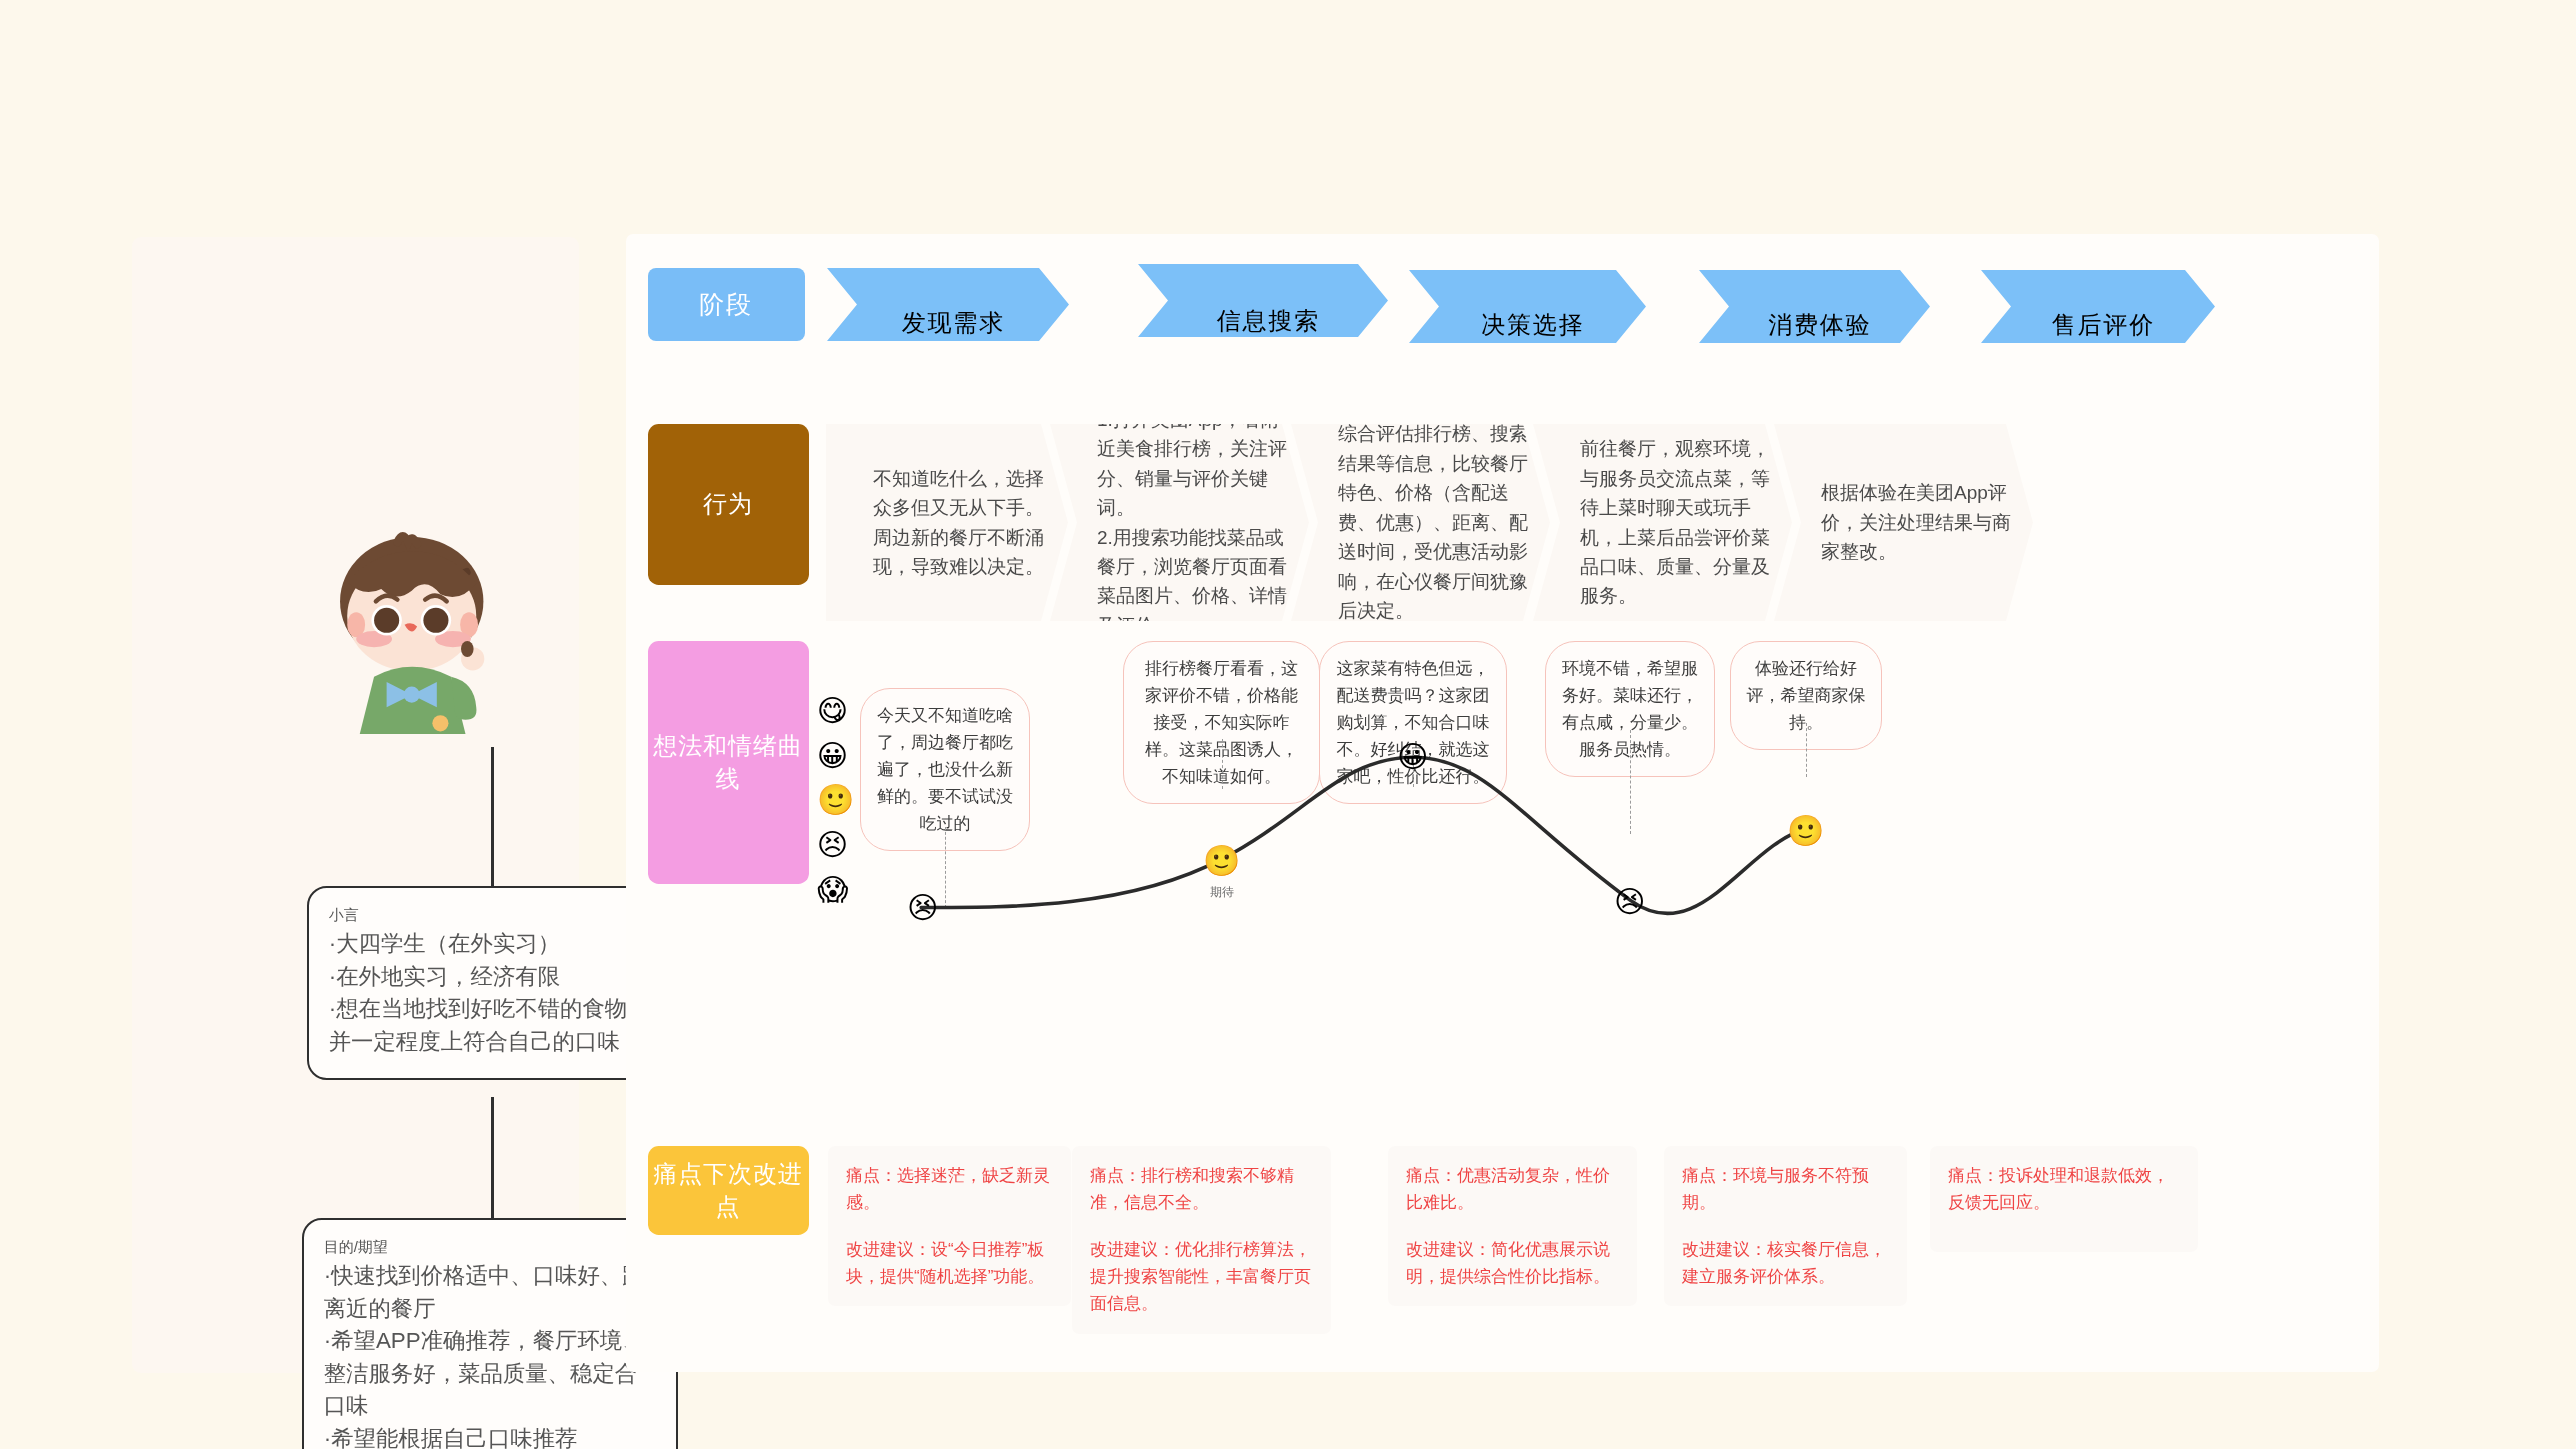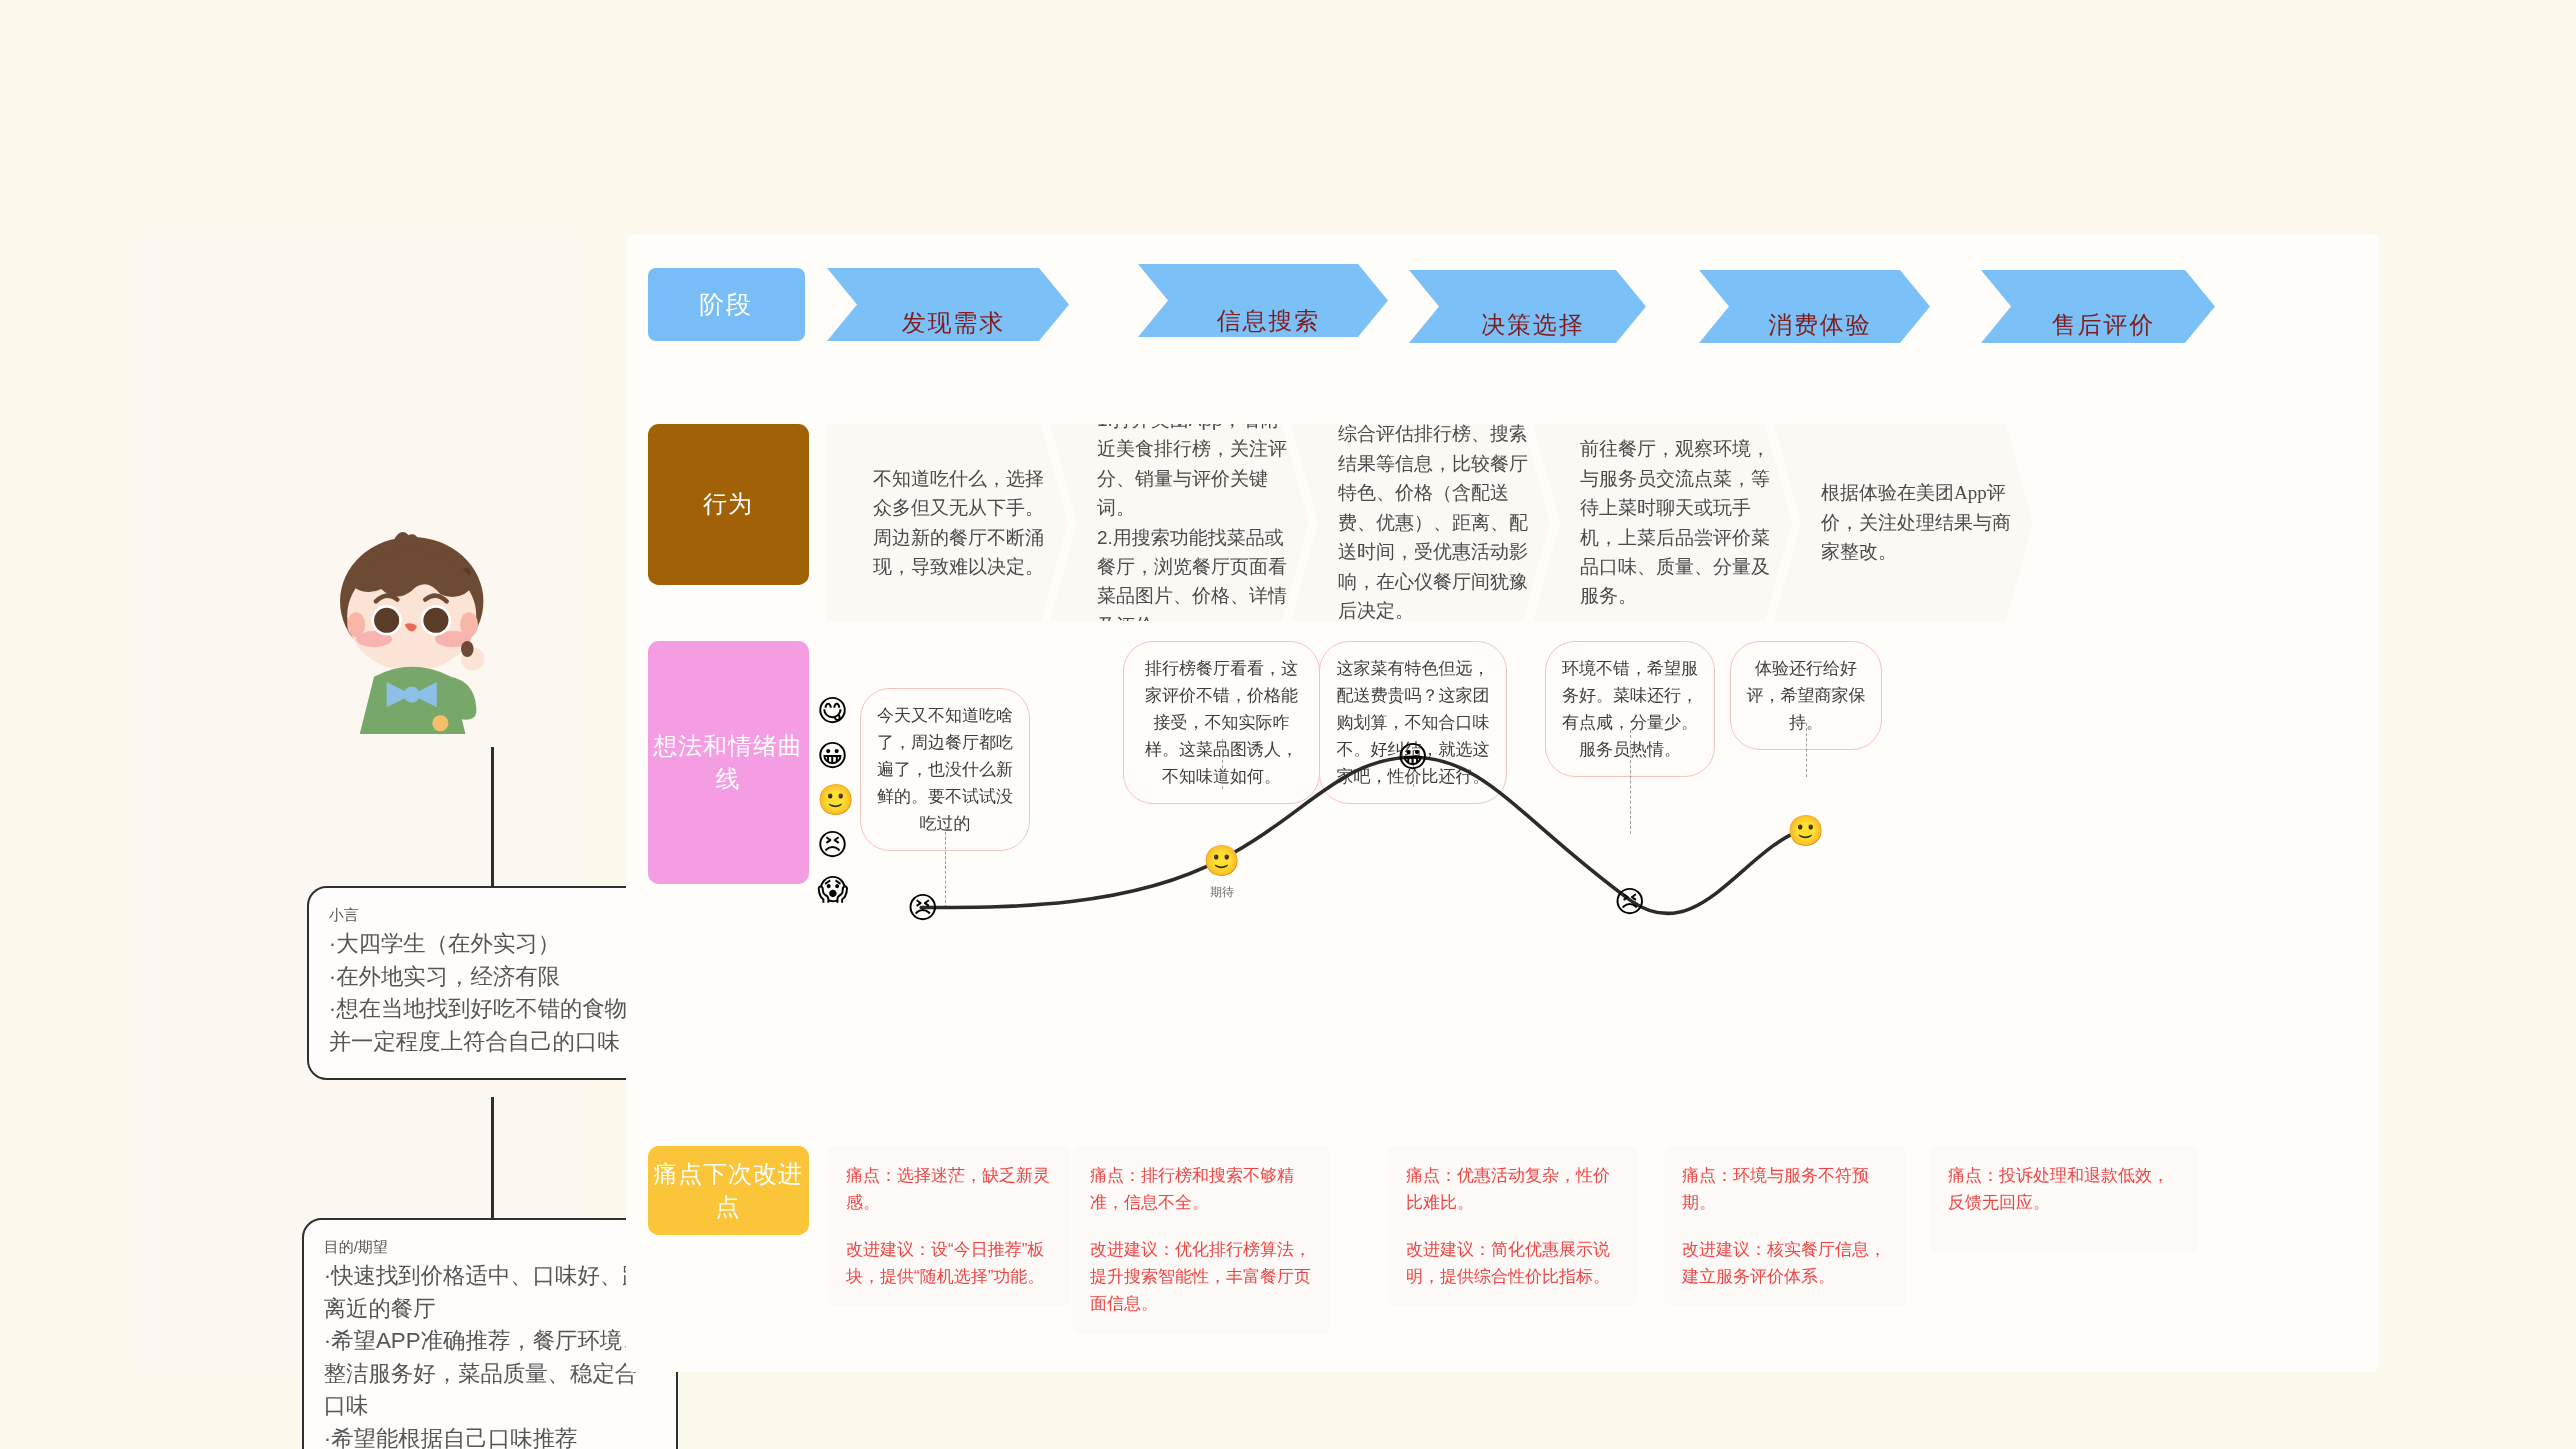--- a/index.html
+++ b/index.html
@@ -55,21 +55,21 @@
     background: #79bdf7; border-radius: 8px;
     display: flex; align-items: center; justify-content: center;
   }
   .stage-label-box span { color: #fff; font-size: 25px; letter-spacing: 1.8px; }
   .chev {
     position: absolute; height: 73px;
     background: #7cc0f8;
     display: flex; align-items: center; justify-content: center;
     clip-path: polygon(0 0, calc(100% - 30px) 0, 100% 50%, calc(100% - 30px) 100%, 0 100%, 30px 50%);
   }
-  .chev span { color: #7f1d1d; font-size: 24px; letter-spacing: 1.8px; padding-left: 10.7px; margin-top: 37px; }
+  .chev span { color: #000000; font-size: 24px; letter-spacing: 1.8px; padding-left: 10.7px; margin-top: 37px; }
 
   
   .row-label {
     position: absolute; border-radius: 10.7px;
     display: flex; align-items: center; justify-content: center;
     text-align: center; color: #fff; line-height: 1.35;
     font-size: 24px; letter-spacing: 0.9px;
   }
   #row-label-behavior { left: 21.5px; top: 0px; width: 161px; height: 161px; background: #a16207; }
   #row-label-emotion  { left: 21.5px; top: 0px; width: 161px; height: 243px; background: #f49de2; }
@@ -205,21 +205,21 @@
       <div class="beh-card" style="left:424px; width:259px;">
         <div class="beh-text" style="white-space:pre-line;">1.打开美团App，看附近美食排行榜，关注评分、销量与评价关键词。
 2.用搜索功能找菜品或餐厅，浏览餐厅页面看菜品图片、价格、详情及评价。</div>
       </div>
       <div class="beh-card" style="left:665px; width:259px;">
         <div class="beh-text">综合评估排行榜、搜索结果等信息，比较餐厅特色、价格（含配送费、优惠）、距离、配送时间，受优惠活动影响，在心仪餐厅间犹豫后决定。</div>
       </div>
       <div class="beh-card" style="left:907px; width:259px;">
         <div class="beh-text">前往餐厅，观察环境，与服务员交流点菜，等待上菜时聊天或玩手机，上菜后品尝评价菜品口味、质量、分量及服务。</div>
       </div>
-      <div class="beh-card" style="left:1148px; width:259px;font-family:Liberation Serif, serif;">
+      <div class="beh-card" style="left:1148px; width:259px;">
         <div class="beh-text">根据体验在美团App评价，关注处理结果与商家整改。</div>
       </div>
     </div>
 
     <div class="emotion-row">
       <div class="row-label" id="row-label-emotion">
         <span>想法和情绪曲线</span>
       </div>
 
       <div class="emoji-scale">

